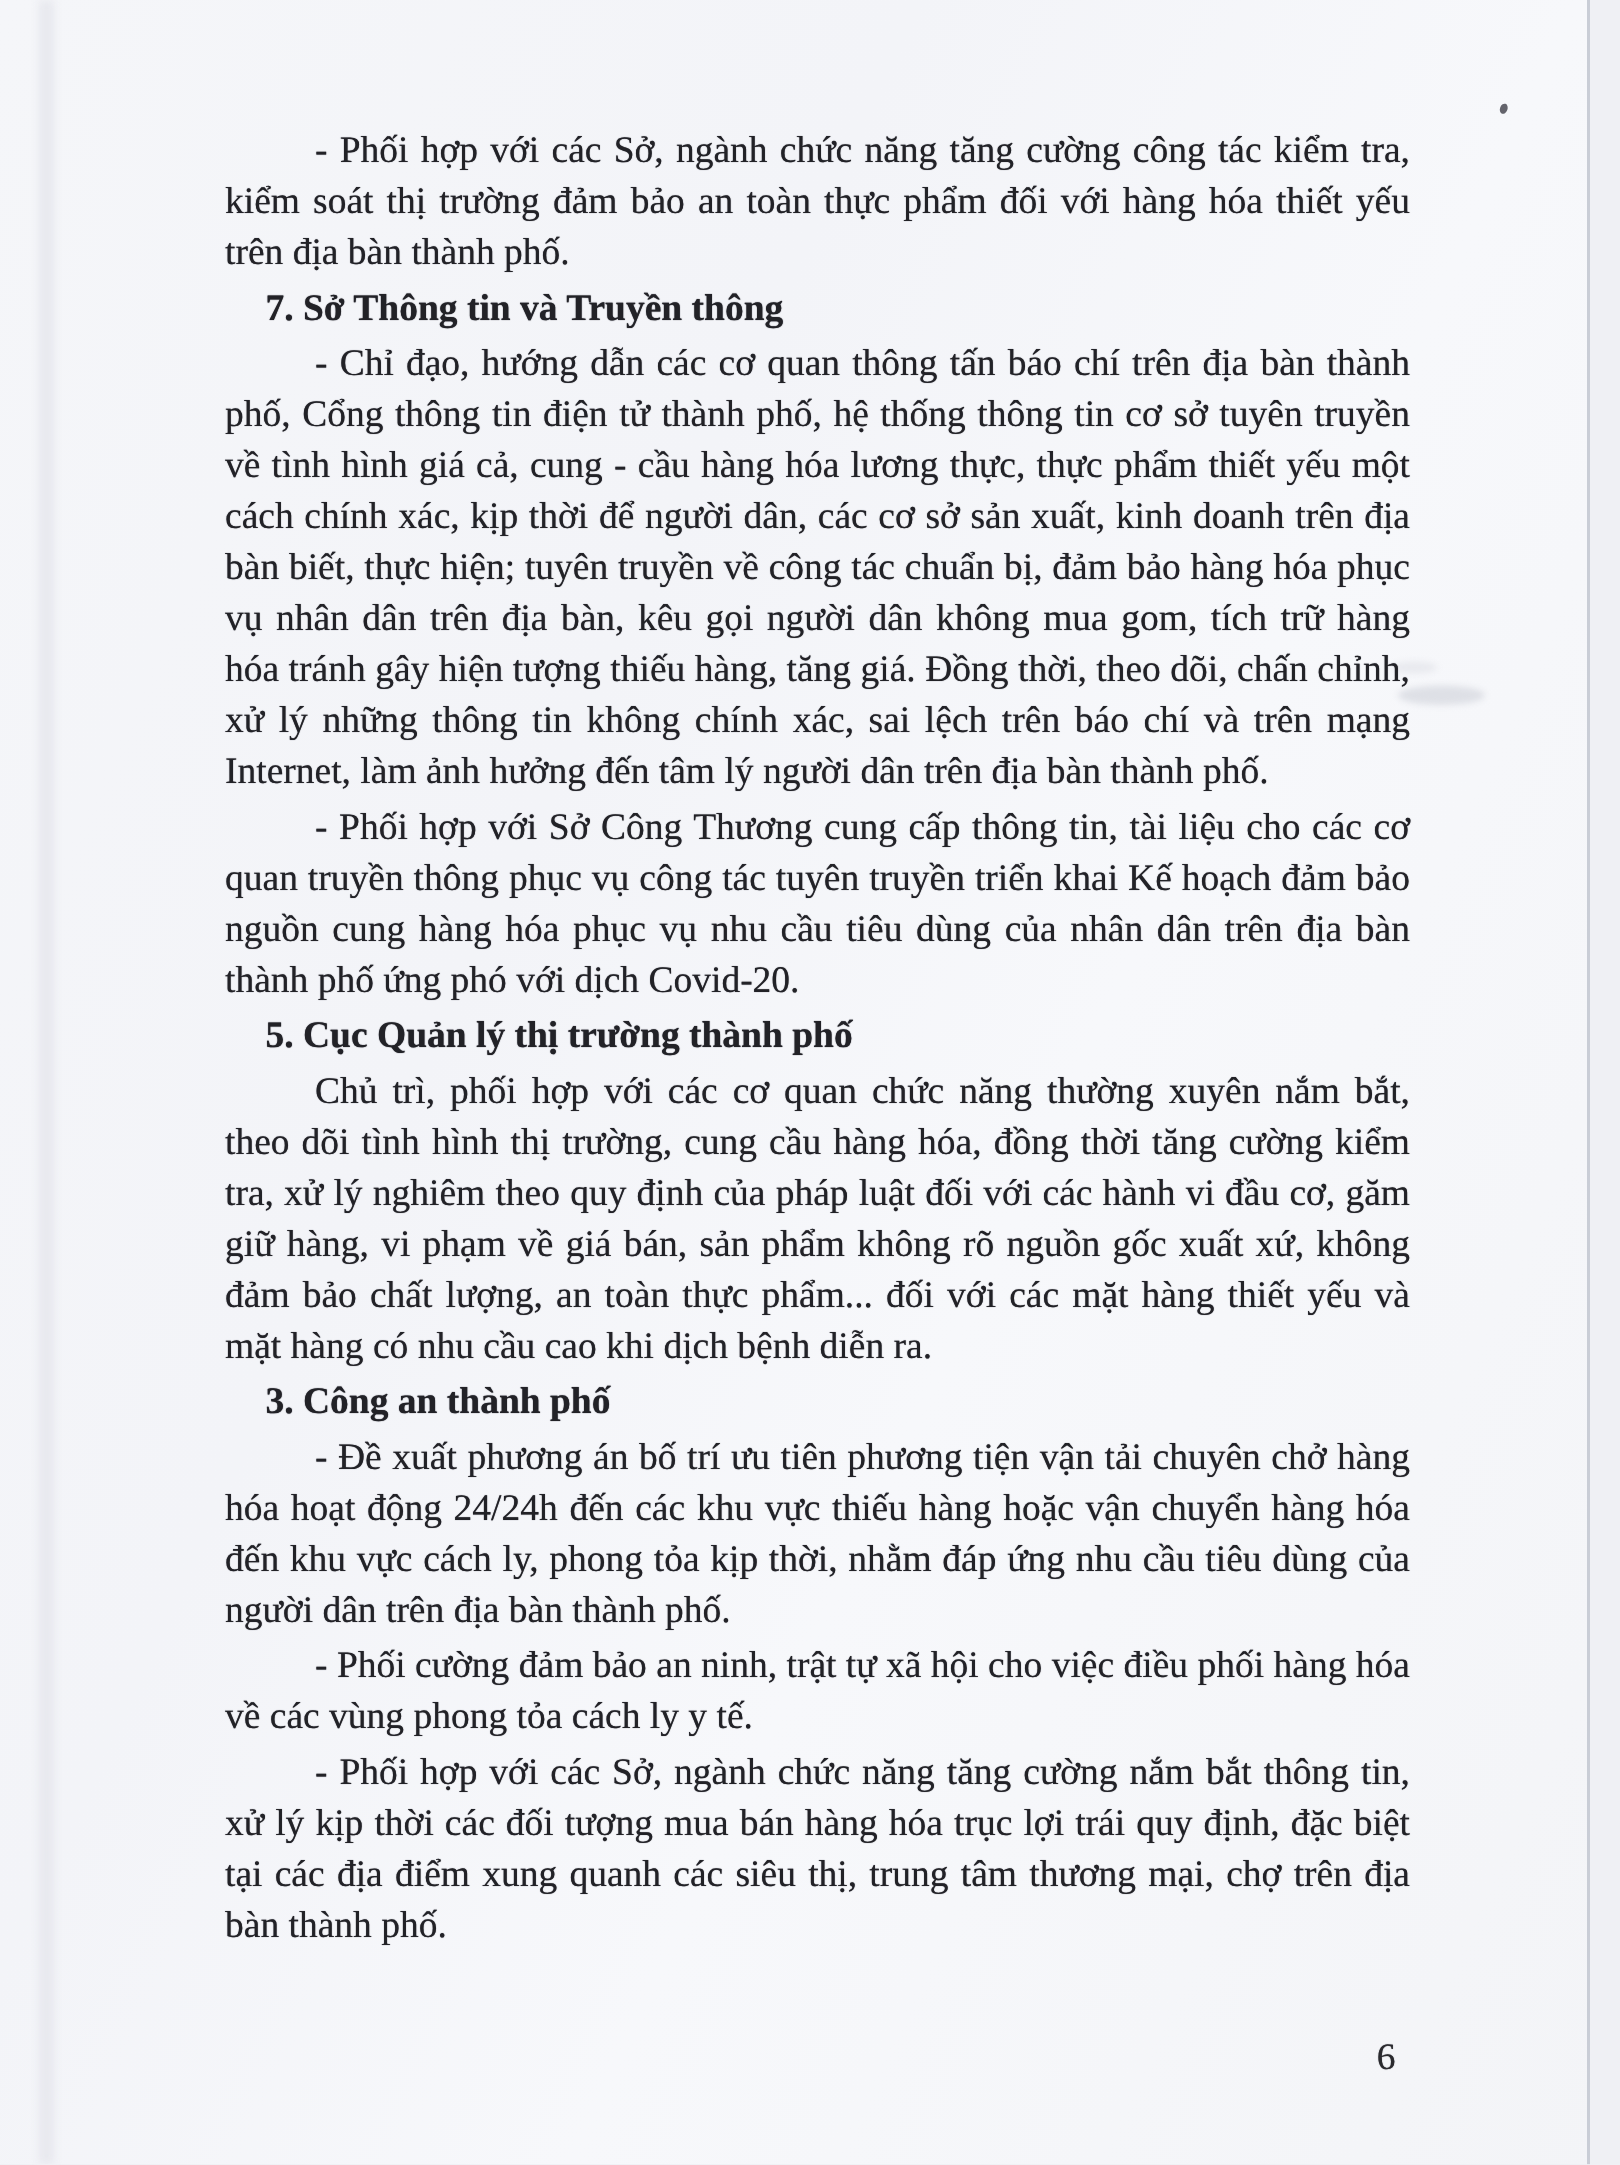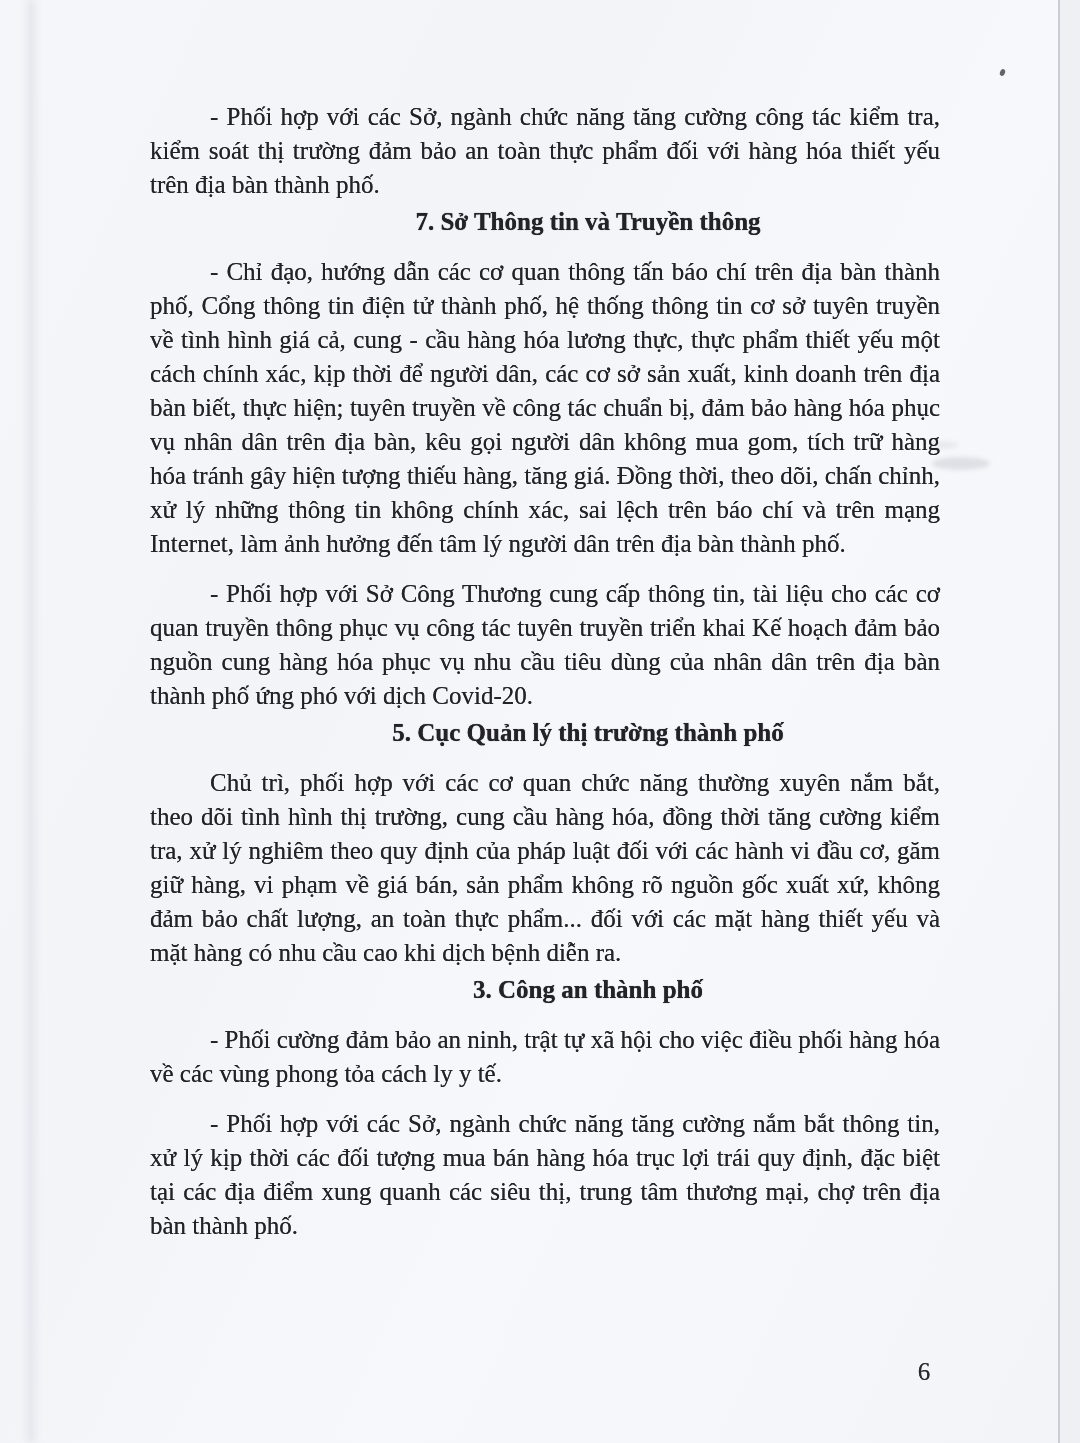--- a/index.html
+++ b/index.html
@@ -86,29 +86,29 @@
     position: absolute;
     left: 150px;
     top: 84px;
     width: 790px;
     color: #222227;
     font-size: 25px;
     line-height: 34px;
     text-align: justify;
   }
   .para {
-    margin: 16px 0 3px 0;
+    margin: 0 0 3px 0;
     text-indent: 60px;
     text-shadow: 0 0 0.6px rgba(25, 25, 35, 0.75);
   }
   .heading {
-    margin: 3px 0 3px 86px;
+    margin: 3px 0 3px 27px;
     font-size: 25px;
     font-weight: bold;
-    text-align: center;
+    text-align: left;
     text-shadow: 0 0 0.7px rgba(20, 20, 30, 0.85);
   }
   .page-number {
     position: absolute;
     left: 902px;
     top: 1358px;
     width: 44px;
     text-align: center;
     font-size: 25px;
     color: #2a2a2e;
@@ -128,19 +128,20 @@
   <div class="smudge-2"></div>
 
   <div class="content">
     <p class="para">- Phối hợp với các Sở, ngành chức năng tăng cường công tác kiểm tra, kiểm soát thị trường đảm bảo an toàn thực phẩm đối với hàng hóa thiết yếu trên địa bàn thành phố.</p>
     <h3 class="heading">7. Sở Thông tin và Truyền thông</h3>
     <p class="para">- Chỉ đạo, hướng dẫn các cơ quan thông tấn báo chí trên địa bàn thành phố, Cổng thông tin điện tử thành phố, hệ thống thông tin cơ sở tuyên truyền về tình hình giá cả, cung - cầu hàng hóa lương thực, thực phẩm thiết yếu một cách chính xác, kịp thời để người dân, các cơ sở sản xuất, kinh doanh trên địa bàn biết, thực hiện; tuyên truyền về công tác chuẩn bị, đảm bảo hàng hóa phục vụ nhân dân trên địa bàn, kêu gọi người dân không mua gom, tích trữ hàng hóa tránh gây hiện tượng thiếu hàng, tăng giá. Đồng thời, theo dõi, chấn chỉnh, xử lý những thông tin không chính xác, sai lệch trên báo chí và trên mạng Internet, làm ảnh hưởng đến tâm lý người dân trên địa bàn thành phố.</p>
     <p class="para">- Phối hợp với Sở Công Thương cung cấp thông tin, tài liệu cho các cơ quan truyền thông phục vụ công tác tuyên truyền triển khai Kế hoạch đảm bảo nguồn cung hàng hóa phục vụ nhu cầu tiêu dùng của nhân dân trên địa bàn thành phố ứng phó với dịch Covid-20.</p>
     <h3 class="heading">5. Cục Quản lý thị trường thành phố</h3>
     <p class="para">Chủ trì, phối hợp với các cơ quan chức năng thường xuyên nắm bắt, theo dõi tình hình thị trường, cung cầu hàng hóa, đồng thời tăng cường kiểm tra, xử lý nghiêm theo quy định của pháp luật đối với các hành vi đầu cơ, găm giữ hàng, vi phạm về giá bán, sản phẩm không rõ nguồn gốc xuất xứ, không đảm bảo chất lượng, an toàn thực phẩm... đối với các mặt hàng thiết yếu và mặt hàng có nhu cầu cao khi dịch bệnh diễn ra.</p>
     <h3 class="heading">3. Công an thành phố</h3>
+    <p class="para">- Đề xuất phương án bố trí ưu tiên phương tiện vận tải chuyên chở hàng hóa hoạt động 24/24h đến các khu vực thiếu hàng hoặc vận chuyển hàng hóa đến khu vực cách ly, phong tỏa kịp thời, nhằm đáp ứng nhu cầu tiêu dùng của người dân trên địa bàn thành phố.</p>
     <p class="para">- Phối cường đảm bảo an ninh, trật tự xã hội cho việc điều phối hàng hóa về các vùng phong tỏa cách ly y tế.</p>
     <p class="para">- Phối hợp với các Sở, ngành chức năng tăng cường nắm bắt thông tin, xử lý kịp thời các đối tượng mua bán hàng hóa trục lợi trái quy định, đặc biệt tại các địa điểm xung quanh các siêu thị, trung tâm thương mại, chợ trên địa bàn thành phố.</p>
   </div>
 
   <div class="page-number">6</div>
 
 </div>
 
 </body></html>

